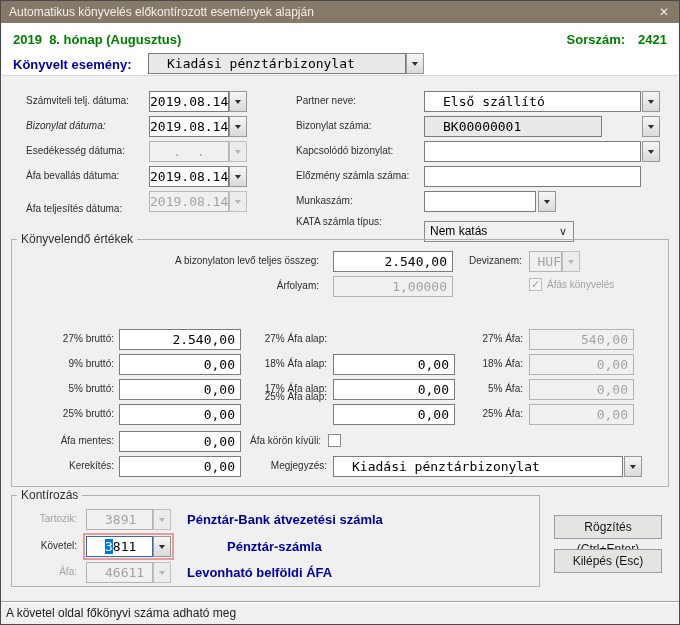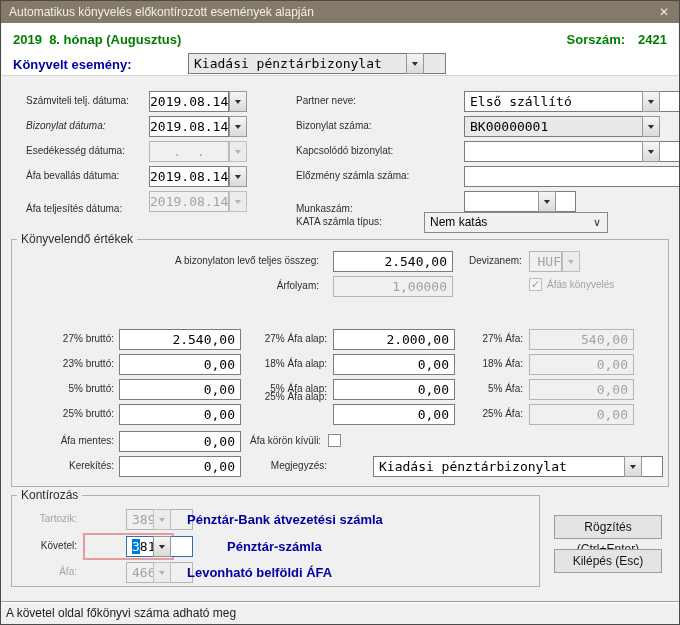--- a/index.html
+++ b/index.html
@@ -36,21 +36,21 @@
   .lbl.r { text-align:right; }
   .lbl.dis { color:#a3a3a3; }
   .blue-lbl { position:absolute; font-size:13px; font-weight:bold; color:var(--accent-blue,#0000a0); white-space:nowrap; }
   .fld {
     position:absolute; height:21px; background:#fff; border:1px solid #7b7b7b;
     font-family:"DejaVu Sans Mono", monospace; font-size:13px; line-height:19px;
     color:#000; white-space:pre; overflow:hidden;
   }
   .fld.num { text-align:right; padding-right:5px; }
   .fld.ctr { text-align:right; }
-  .fld.pad { padding-left:5px;margin-left:40px; }
+  .fld.pad { padding-left:18px; }
   .fld.ro  { background:#e9e9e9; }
   .fld.dis { background:#f0f0f0; border-color:#b4b4b4; color:#a3a3a3; }
   .fld.date { width:80px; text-align:center; }
   .fld.focus { border-color:#2f6eb5; }
   .sel-first::first-letter { background:var(--selection,#0078d7); color:#fff; }
   .dd {
     position:absolute; width:18px; height:21px;
     background:linear-gradient(#f6f6f6,#dadada); border:1px solid #979797;
     text-align:center;
   }
@@ -133,42 +133,42 @@
       <span class="arr">▼</span>
     </div>
 
   <div class="lbl" style="left:295px;top:94px;">Partner neve:</div>
   <div class="fld pad" style="left:423px;top:90px;width:217px;">Első szállító</div>
   <div class="dd" style="left:641px;top:90px;">
       <span class="arr">▼</span>
     </div>
 
   <div class="lbl" style="left:295px;top:119px;">Bizonylat száma:</div>
-  <div class="fld ro pad" style="left:423px;top:115px;width:194px;">BK00000001</div>
+  <div class="fld ro pad" style="left:423px;top:115px;width:178px;">BK00000001</div>
   <div class="dd" style="left:641px;top:115px;">
       <span class="arr">▼</span>
     </div>
 
   <div class="lbl" style="left:295px;top:144px;">Kapcsolódó bizonylat:</div>
   <div class="fld pad" style="left:423px;top:140px;width:217px;"></div>
   <div class="dd" style="left:641px;top:140px;">
       <span class="arr">▼</span>
     </div>
 
   <div class="lbl" style="left:295px;top:169px;">Előzmény számla száma:</div>
   <div class="fld pad" style="left:423px;top:165px;width:217px;"></div>
 
-  <div class="lbl" style="left:295px;top:194px;margin-top:8px;">Munkaszám:</div>
+  <div class="lbl" style="left:295px;top:194px;">Munkaszám:</div>
   <div class="fld pad" style="left:423px;top:190px;width:112px;"></div>
   <div class="dd" style="left:537px;top:190px;">
       <span class="arr">▼</span>
     </div>
 
   <div class="lbl" style="left:295px;top:215px;">KATA számla típus:</div>
-  <div class="combo-flat" style="left:423px;top:211px;width:184px;">
+  <div class="combo-flat" style="left:423px;top:220px;width:150px;">
     <span>Nem katás</span>
     <span class="chev">∨</span>
   </div>
 
   <div class="grp" style="left:10px;top:238px;width:658px;height:248px;"></div>
   <div class="grp-title" style="left:16px;top:231px;">Könyvelendő értékek</div>
 
   <div class="lbl r" style="left:100px;top:254px;width:218px;">A bizonylaton levő teljes összeg:</div>
   <div class="fld num" style="left:332px;top:250px;width:120px;">2.540,00</div>
   <div class="lbl" style="left:468px;top:254px;">Devizanem:</div>
@@ -180,34 +180,33 @@
   <div class="lbl r" style="left:100px;top:279px;width:218px;">Árfolyam:</div>
   <div class="fld dis num" style="left:332px;top:275px;width:120px;padding-left:16px;">1,00000</div>
   <div class="cb dis" style="left:528px;top:277px;">
       <span class="check">✓</span>
     </div>
   <div class="lbl dis" style="left:546px;top:278px;">Áfás könyvelés</div>
 
   <div class="lbl r" style="left:20px;top:332px;width:93px;">27% bruttó:</div>
   <div class="fld num" style="left:118px;top:328px;width:122px;">2.540,00</div>
   <div class="lbl r" style="left:180px;top:332px;width:146px;">27% Áfa alap:</div>
-  <div class="fld num" style="left:332px;top:328px;width:122px;">2.000,00</div>
   <div class="lbl r" style="left:420px;top:332px;width:102px;">27% Áfa:</div>
   <div class="fld dis num" style="left:528px;top:328px;width:105px;">540,00</div>
 
-  <div class="lbl r" style="left:20px;top:357px;width:93px;">23% bruttó:</div>
+  <div class="lbl r" style="left:20px;top:357px;width:93px;">9% bruttó:</div>
   <div class="fld num" style="left:118px;top:353px;width:122px;">0,00</div>
   <div class="lbl r" style="left:180px;top:357px;width:146px;">18% Áfa alap:</div>
   <div class="fld num" style="left:332px;top:353px;width:122px;">0,00</div>
   <div class="lbl r" style="left:420px;top:357px;width:102px;">18% Áfa:</div>
   <div class="fld dis num" style="left:528px;top:353px;width:105px;">0,00</div>
 
   <div class="lbl r" style="left:20px;top:382px;width:93px;">5% bruttó:</div>
   <div class="fld num" style="left:118px;top:378px;width:122px;">0,00</div>
-  <div class="lbl r" style="left:180px;top:382px;width:146px;">5% Áfa alap:</div>
+  <div class="lbl r" style="left:180px;top:382px;width:146px;">17% Áfa alap:</div>
   <div class="fld num" style="left:332px;top:378px;width:122px;">0,00</div>
   <div class="lbl r" style="left:420px;top:382px;width:102px;">5% Áfa:</div>
   <div class="fld dis num" style="left:528px;top:378px;width:105px;">0,00</div>
 
   <div class="lbl r" style="left:20px;top:407px;width:93px;">25% bruttó:</div>
   <div class="fld num" style="left:118px;top:403px;width:122px;">0,00</div>
   <div class="lbl r" style="left:180px;top:390px;width:146px;">25% Áfa alap:</div>
   <div class="fld num" style="left:332px;top:403px;width:122px;">0,00</div>
   <div class="lbl r" style="left:420px;top:407px;width:102px;">25% Áfa:</div>
   <div class="fld dis num" style="left:528px;top:403px;width:105px;">0,00</div>

